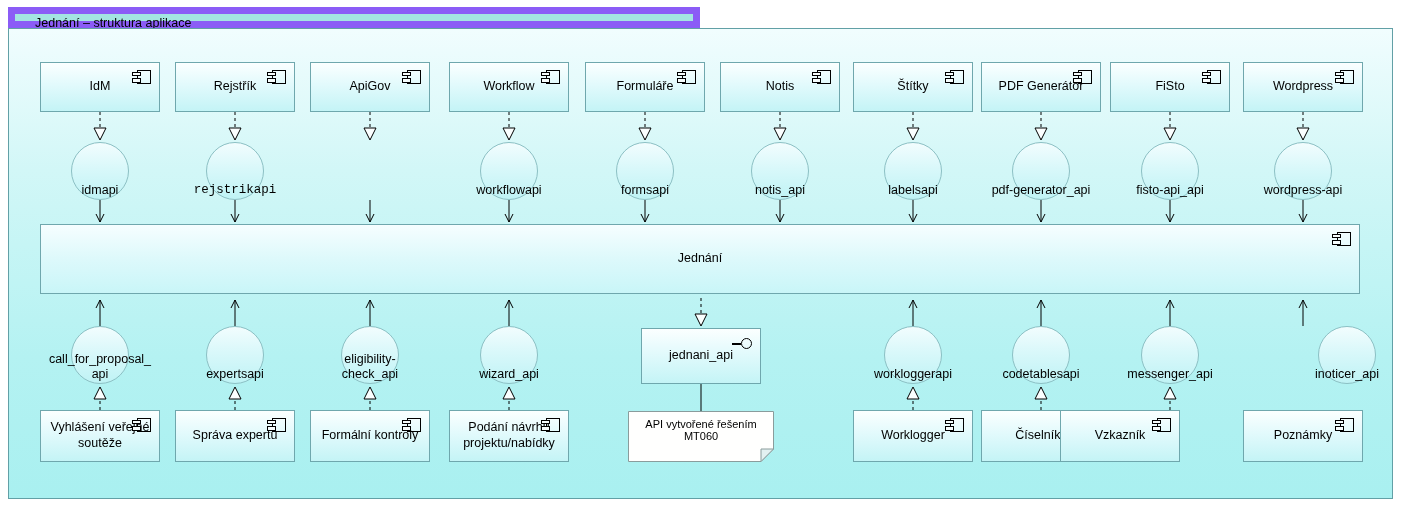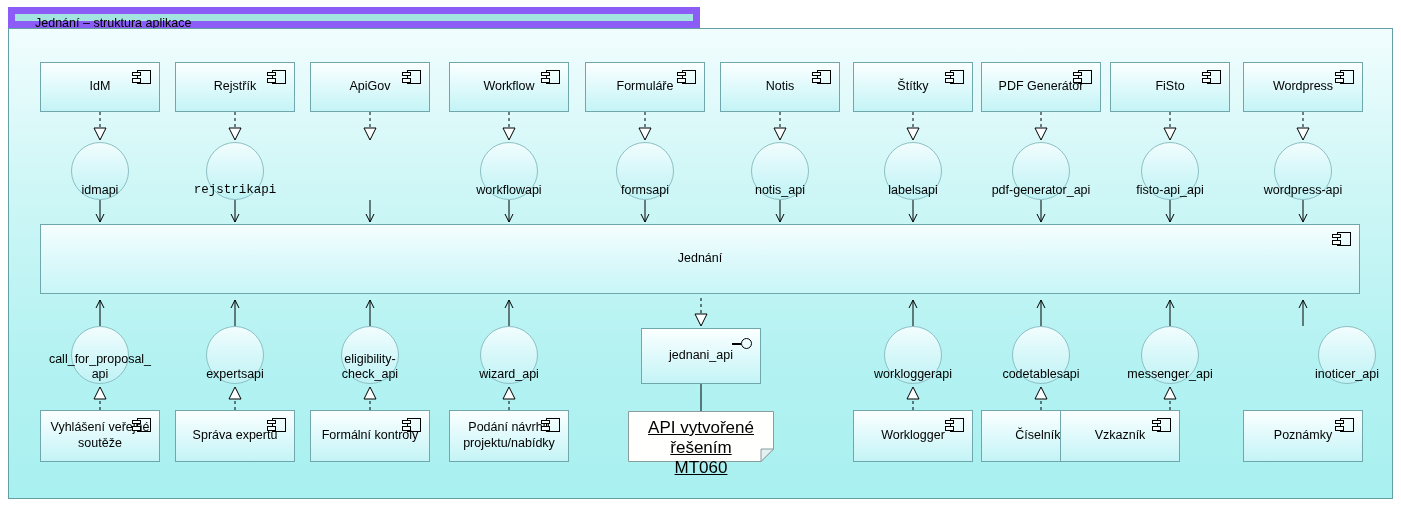--- a/index.html
+++ b/index.html
@@ -45,21 +45,21 @@
   .cicon::before, .cicon::after {
     content:""; position:absolute; left:-6px; width:7px; height:2.4px;
     border:1.4px solid #000; background:#f6fdfd;
   }
   .cicon::before { top:0.5px; }
   .cicon::after  { bottom:0.5px; }
   .lollipop { position:absolute; top:9px; right:8px; width:20px; height:12px; }
   .lollipop::before { content:""; position:absolute; left:0; top:5.4px; width:9px; height:1.4px; background:#000; }
   .lollipop::after  { content:""; position:absolute; right:0; top:0; width:9px; height:9px; border:1.4px solid #000; border-radius:50%; background:transparent; }
   .note { position:absolute; left:628px; top:411px; width:146px; height:51px; }
-  .note .txt { position:absolute; left:0; top:7px; width:146px; text-align:center; white-space:pre-line; font-size:17px;text-decoration:underline; }
+  .note .txt { position:absolute; left:0; top:7px; width:146px; text-align:center; white-space:pre-line; font-size:11px; }
 </style>
 </head>
 <body>
 
 <div id="canvas">
 
   <div id="title-tab">
     <span>Jednání – struktura aplikace</span>
   </div>
 

